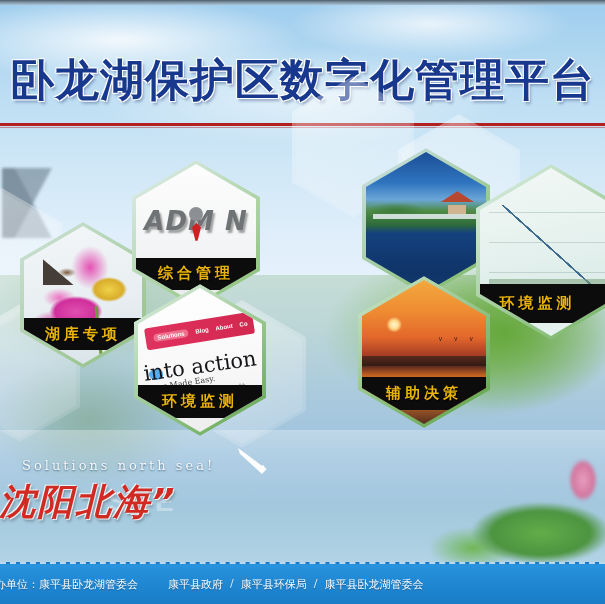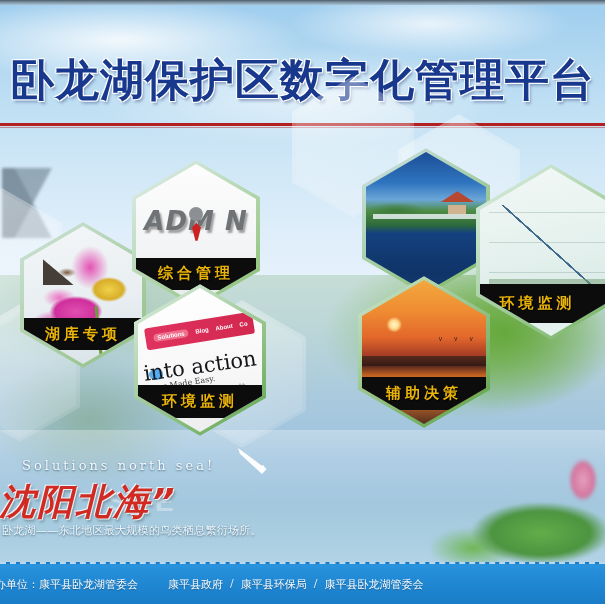--- a/index.html
+++ b/index.html
@@ -375,21 +375,20 @@
         </div>
         <div class="label" style="left:-6%;right:-16%;bottom:8%;justify-content:flex-start;padding-left:28px;box-sizing:border-box;">环境监测</div>
       </div>
     </div>
 
   </div>
 
   <div class="cn-ghost">SHE</div>
   <div class="en-tag">Solutions north sea!</div>
   <div class="cn-red">“沈阳北海”</div>
-  <div class="cn-sub">卧龙湖——东北地区最大规模的鸟类栖息繁衍场所。</div>
 
   <div class="footer">
     <div class="host">主办单位：康平县卧龙湖管委会</div>
     <div class="links">
       <a href="#">康平县政府</a>
       <span class="sep">/</span>
       <a href="#">康平县环保局</a>
       <span class="sep">/</span>
       <a href="#">康平县卧龙湖管委会</a>
     </div>

